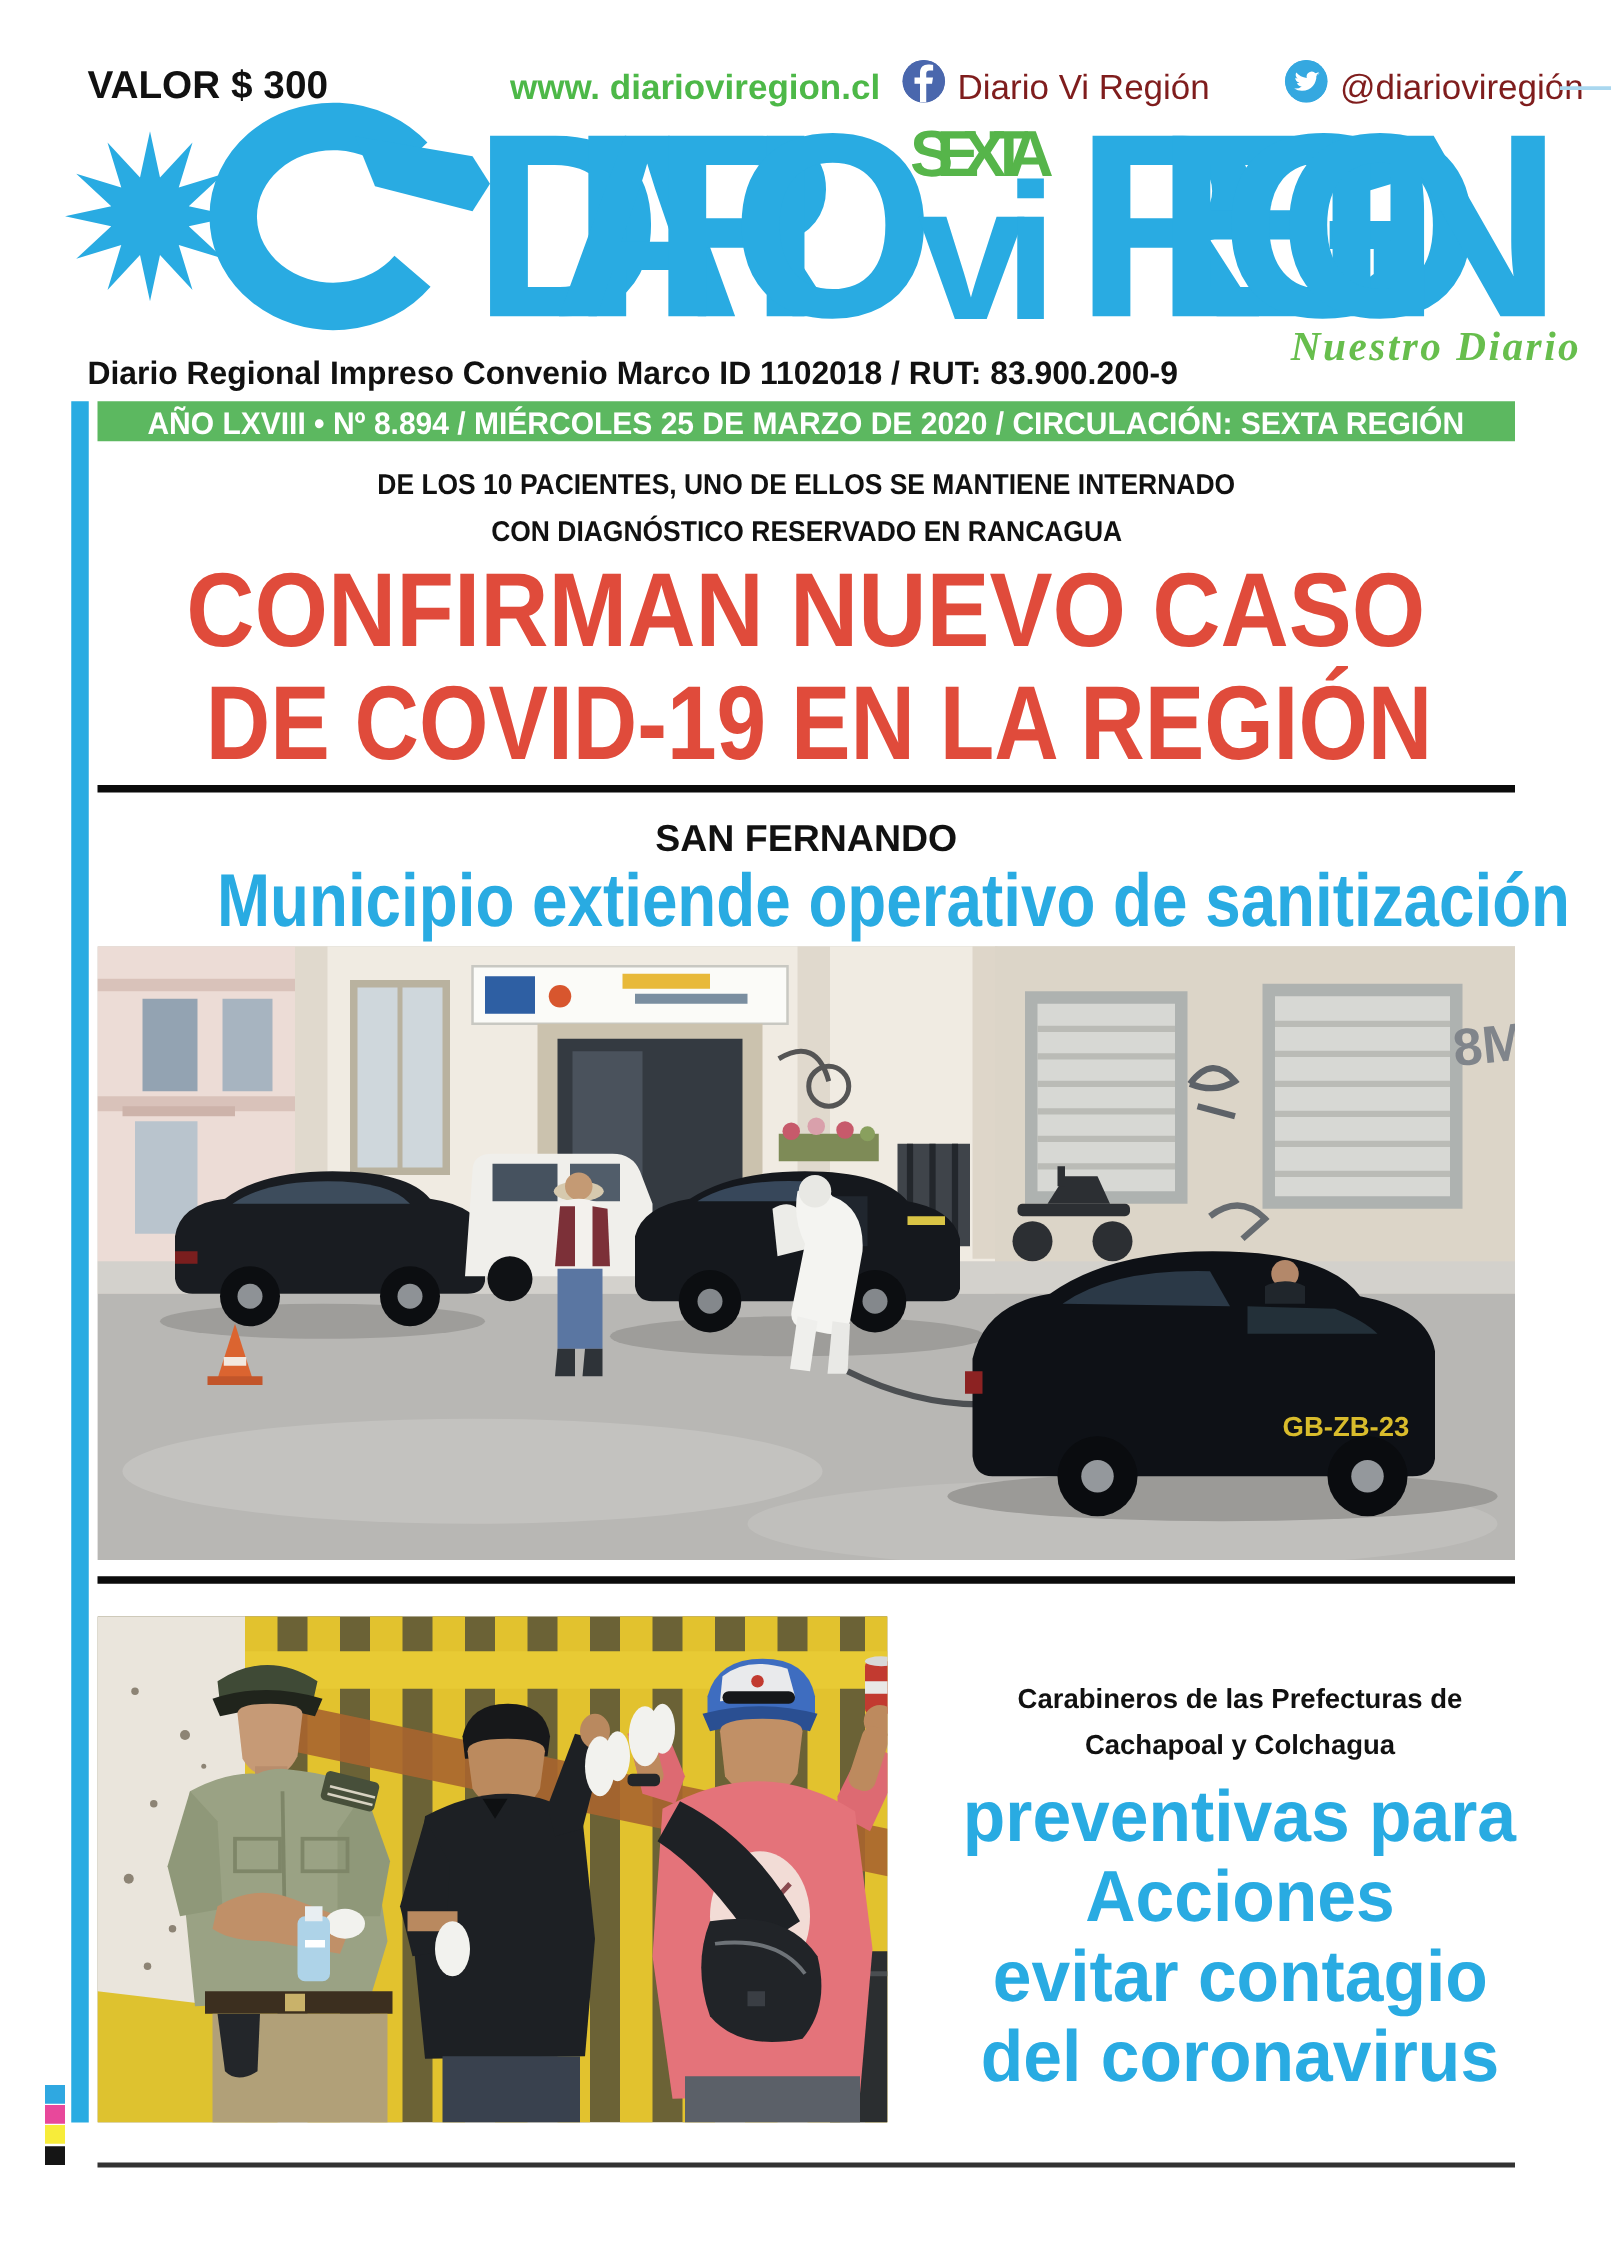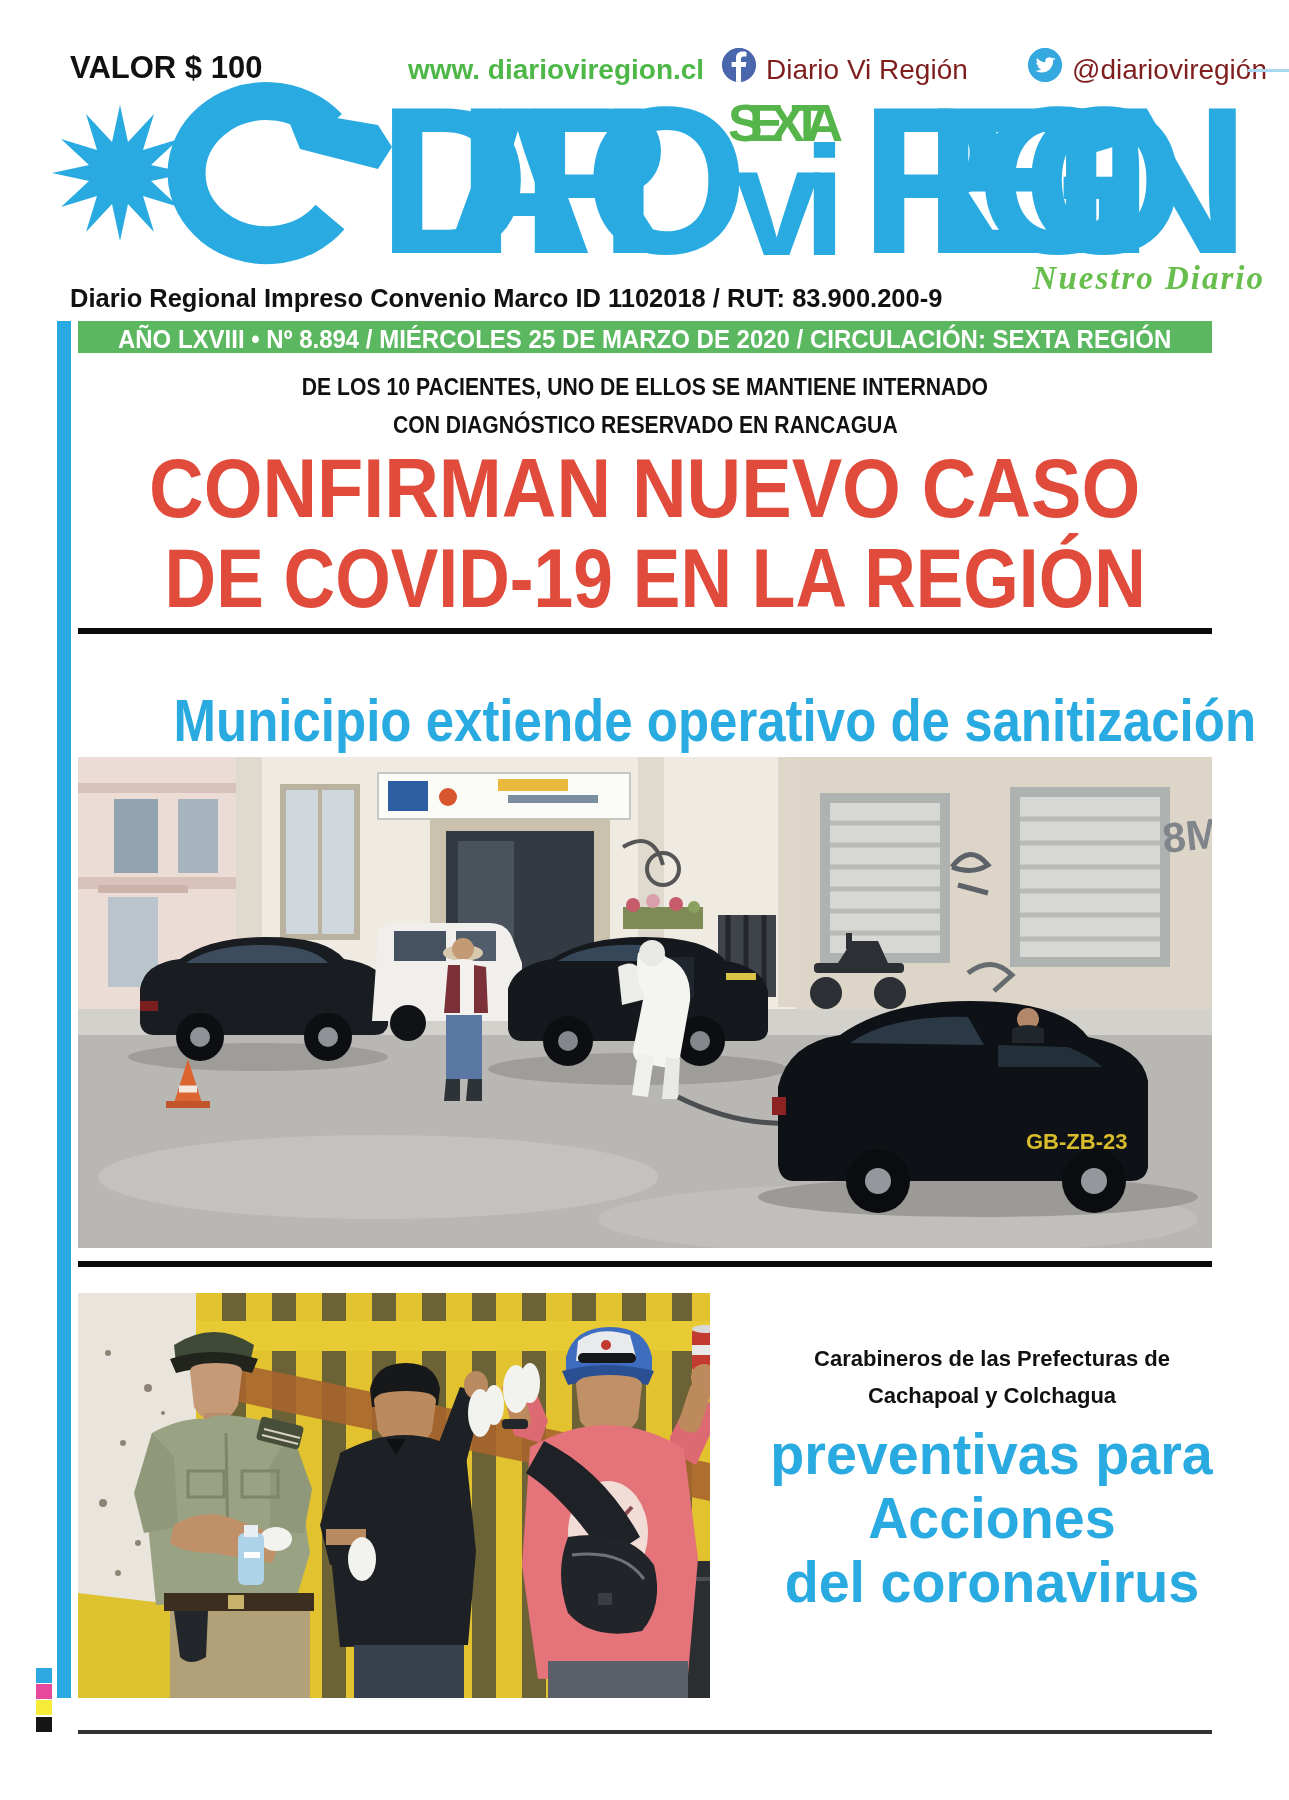--- a/index.html
+++ b/index.html
@@ -60,21 +60,21 @@
   .m-c{background:#2FA8E1;}
   .m-m{background:#E8489B;}
   .m-y{background:#F7EC3A;}
   .m-k{background:#151515;margin-top:2px;}
 </style>
 </head>
 <body>
 
 <div id="page">
 
-  <div class="abs price">VALOR $ 100</div>
+  <div class="abs price">VALOR $ 300</div>
   <div class="abs website">www. diarioviregion.cl</div>
 
   <svg class="abs soc-ic fb-ic" viewBox="0 0 34 34">
     <circle cx="17" cy="17" r="17" fill="#4A67AD"></circle>
     <path d="M19 34 V19 h4.6 l.8-5 H19 v-3 c0-1.5.6-2.6 2.7-2.6 H24.5 V3.9 C23.9 3.8 22.3 3.6 20.5 3.6 c-3.9 0-6.5 2.3-6.5 6.6 V14 h-4.4 v5 H14 v15 z" fill="#ffffff"></path>
   </svg>
   <div class="abs soc-label fb-label">Diario Vi Región</div>
 
   <svg class="abs soc-ic tw-ic" viewBox="0 0 34 34">
     <circle cx="17" cy="17" r="17" fill="#35A8E0"></circle>
@@ -109,20 +109,21 @@
     <div><span>DE LOS 10 PACIENTES, UNO DE ELLOS SE MANTIENE INTERNADO</span></div>
     <div><span>CON DIAGNÓSTICO RESERVADO EN RANCAGUA</span></div>
   </div>
   <div class="abs red-head">
     <div><span class="l1">CONFIRMAN NUEVO CASO</span></div>
     <div><span class="l2">DE COVID-19 EN LA REGIÓN</span></div>
   </div>
 
   <div class="abs divider d1"></div>
 
+  <div class="abs sf-kicker">SAN FERNANDO</div>
   <div class="abs cyan-head">
     <span>Municipio extiende operativo de sanitización</span>
   </div>
 
   <svg class="abs photo1" viewBox="0 0 1134 491">
     <rect width="1134" height="491" fill="#c9c7c3"></rect>
     <rect width="1134" height="278" fill="#e3ddd3"></rect>
 
     <rect width="158" height="278" fill="#ecdcd6"></rect>
     <rect y="26" width="158" height="10" fill="#d9c2ba"></rect>
@@ -371,20 +372,21 @@
   </svg>
 
   <div class="abs car-col">
     <div class="car-kicker">
       <div>Carabineros de las Prefecturas de</div>
       <div>Cachapoal y Colchagua</div>
     </div>
     <div class="car-head">
       <div><span>preventivas para</span></div>
       <div><span>Acciones</span></div>
+      <div><span>evitar contagio</span></div>
       <div><span>del coronavirus</span></div>
     </div>
   </div>
 
   <div class="abs regmarks">
     <div class="m-c"></div>
     <div class="m-m"></div>
     <div class="m-y"></div>
     <div class="m-k"></div>
   </div>

